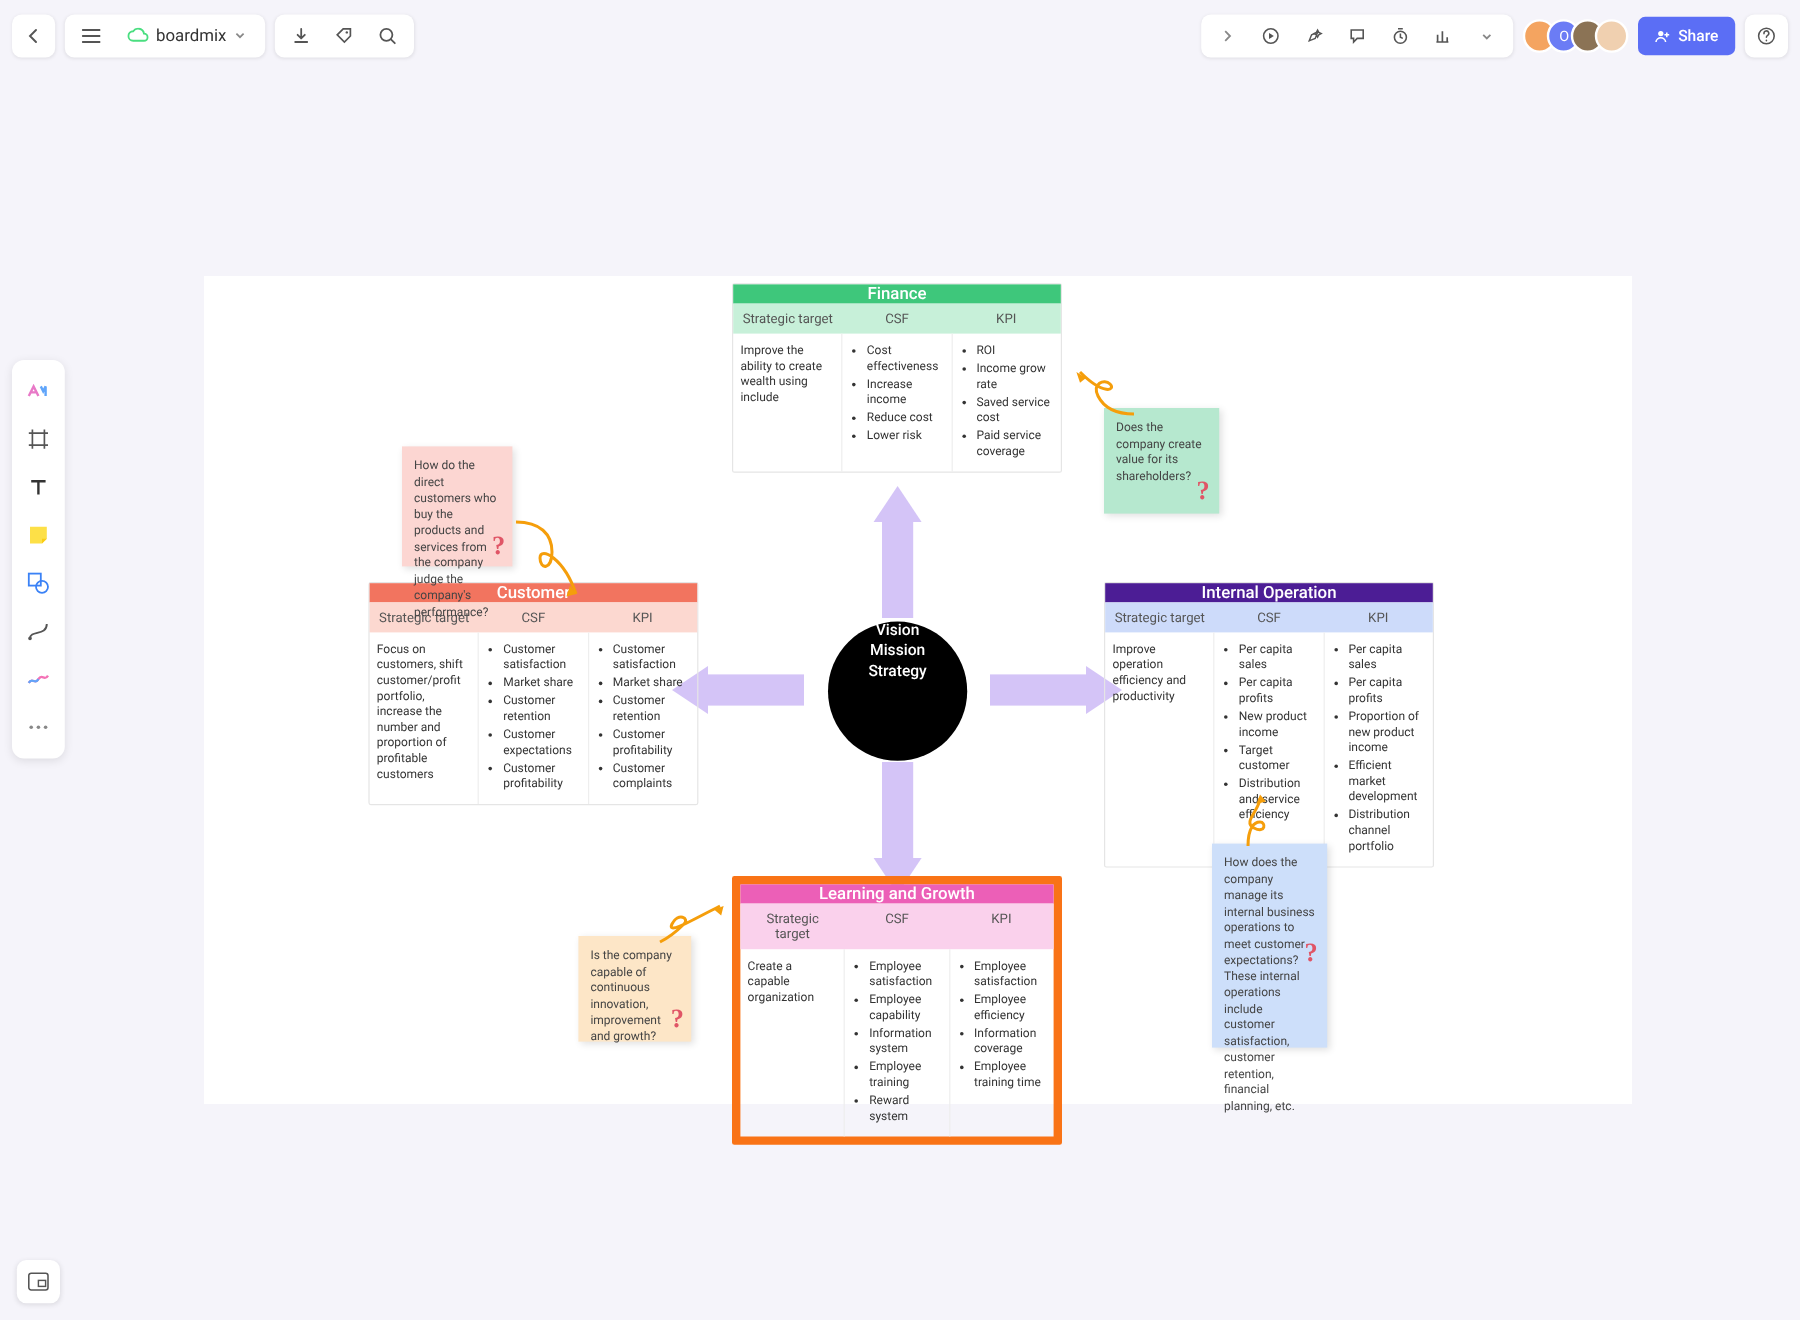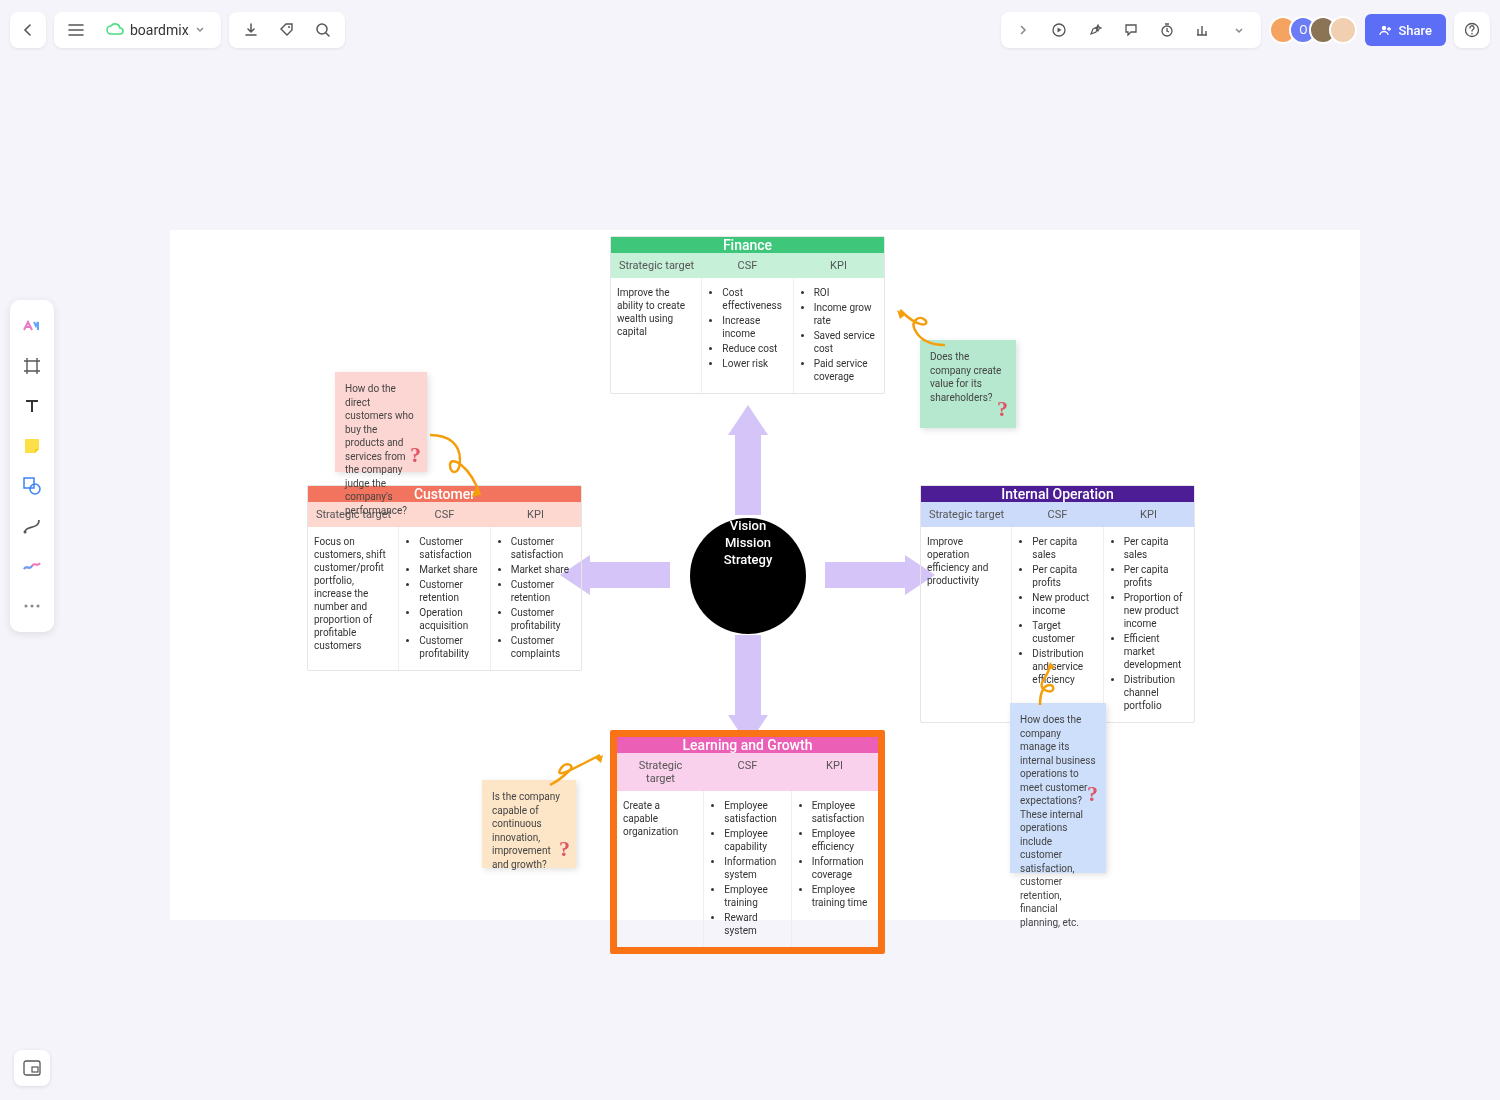--- a/index.html
+++ b/index.html
@@ -216,21 +216,21 @@
 
   <div class="box" style="left:440px;top:6px;width:275px;border:1px solid #e5e5e5">
     <div class="box-header" style="background:#3ec77b">Finance</div>
     <div class="box-subheader" style="background:#c7f0d9">
       <div>Strategic target</div>
       <div>CSF</div>
       <div>KPI</div>
     </div>
     <div class="box-body">
       <div class="box-col">
-          <div class="single">Improve the ability to create wealth using capital</div>
+          <div class="single">Improve the ability to create wealth using include</div>
         </div>
       <div class="box-col">
           <ul>
             <li>Cost effectiveness</li>
             <li>Increase income</li>
             <li>Reduce cost</li>
             <li>Lower risk</li>
           </ul>
         </div>
       <div class="box-col">
@@ -253,21 +253,21 @@
     </div>
     <div class="box-body">
       <div class="box-col">
           <div class="single">Focus on customers, shift customer/profit portfolio, increase the number and proportion of profitable customers</div>
         </div>
       <div class="box-col">
           <ul>
             <li>Customer satisfaction</li>
             <li>Market share</li>
             <li>Customer retention</li>
-            <li>Operation acquisition</li>
+            <li>Customer expectations</li>
             <li>Customer profitability</li>
           </ul>
         </div>
       <div class="box-col">
           <ul>
             <li>Customer satisfaction</li>
             <li>Market share</li>
             <li>Customer retention</li>
             <li>Customer profitability</li>
             <li>Customer complaints</li>

